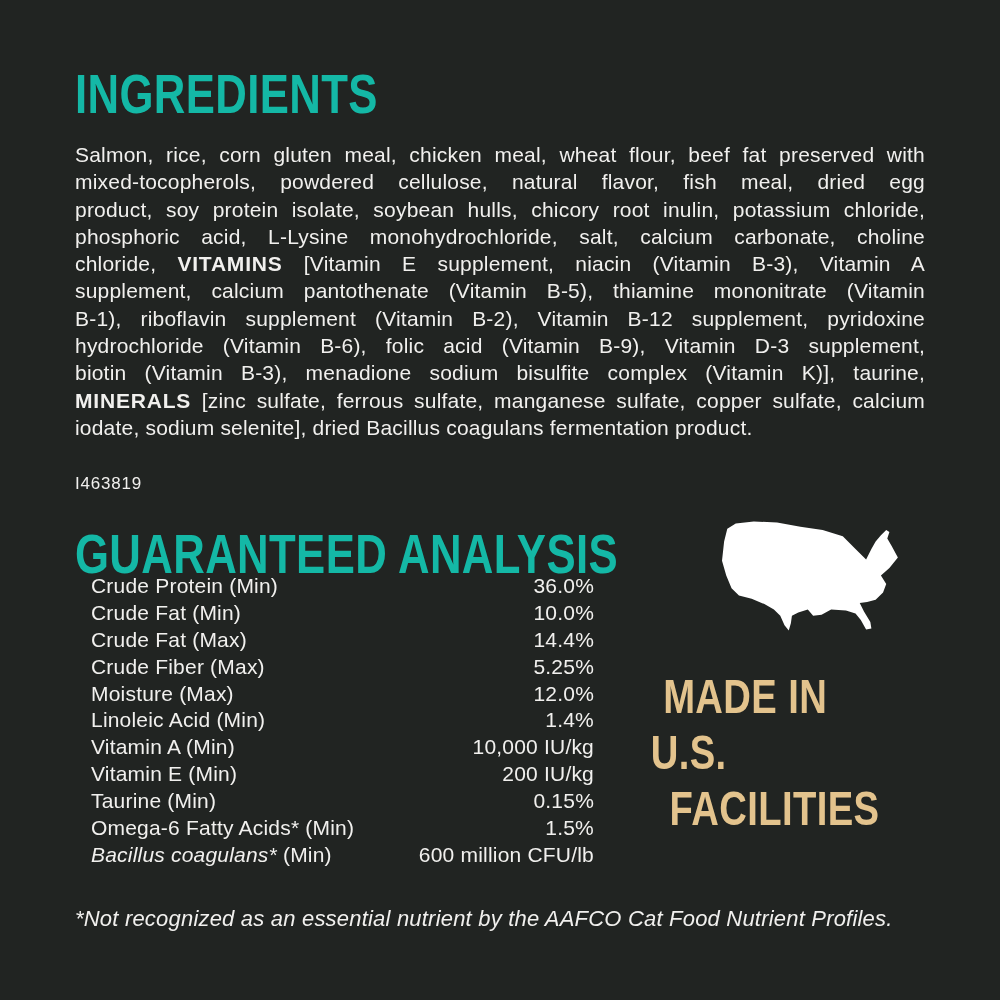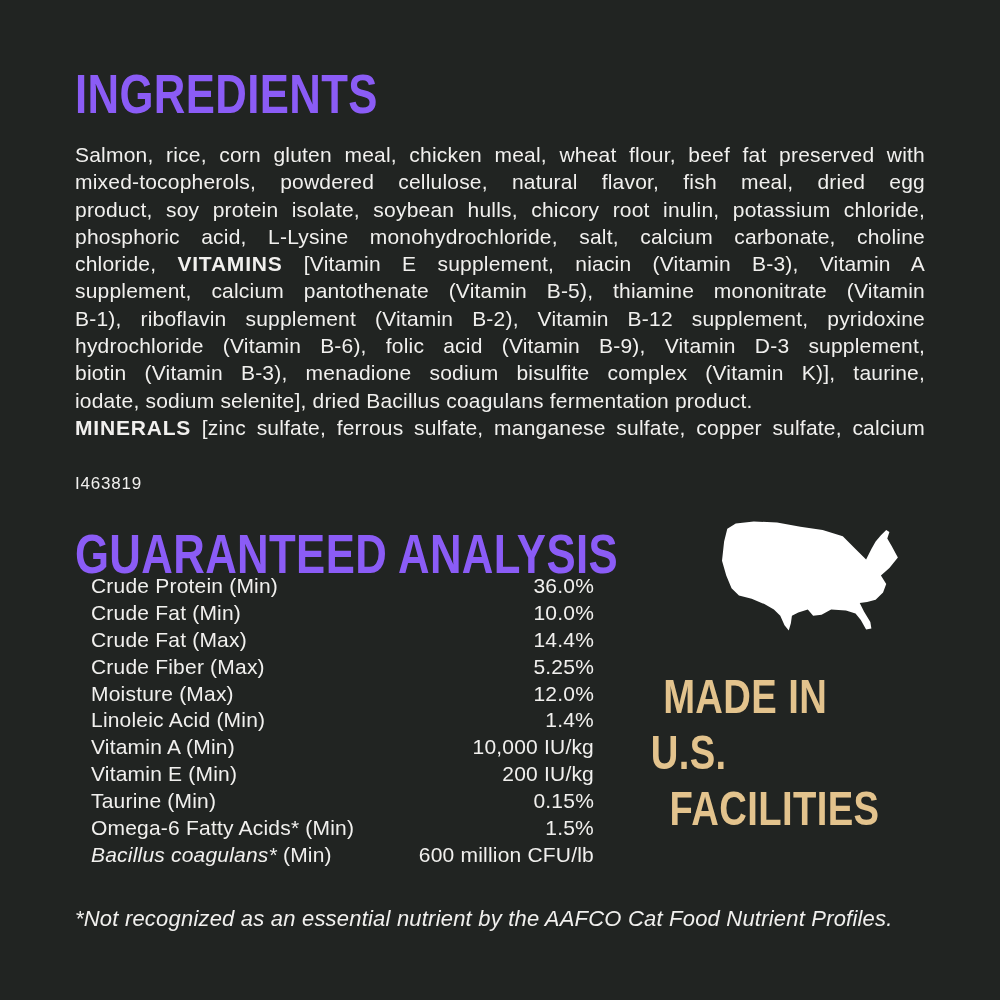--- a/index.html
+++ b/index.html
@@ -7,21 +7,21 @@
     position:relative;
     width:1000px;height:1000px;
     background:#212422;
     font-family:"Liberation Sans", sans-serif;
     color:#f1f0ee;
     overflow:hidden;
   }
   
   .heading{
     position:absolute;
-    color:#8b5cf6;
+    color:#14b8a6;
     font-weight:700;
     font-size:56px;
     line-height:1;
     white-space:nowrap;
   }
   .cond{display:inline-block;transform:scaleX(0.78);transform-origin:0 50%;letter-spacing:0.5px;}
   .heading-ingredients{left:75px;top:66px;}
   .heading-analysis{left:75px;top:526px;}
 
   
@@ -78,22 +78,22 @@
   <div class="ingredients-text">
       <div class="ing-line just"><span>Salmon, rice, corn gluten meal, chicken meal, wheat flour, beef fat preserved with</span></div>
       <div class="ing-line just"><span>mixed-tocopherols, powdered cellulose, natural flavor, fish meal, dried egg</span></div>
       <div class="ing-line just"><span>product, soy protein isolate, soybean hulls, chicory root inulin, potassium chloride,</span></div>
       <div class="ing-line just"><span>phosphoric acid, L-Lysine monohydrochloride, salt, calcium carbonate, choline</span></div>
       <div class="ing-line just"><span>chloride, </span><span class="b">VITAMINS</span><span> [Vitamin E supplement, niacin (Vitamin B-3), Vitamin A</span></div>
       <div class="ing-line just"><span>supplement, calcium pantothenate (Vitamin B-5), thiamine mononitrate (Vitamin</span></div>
       <div class="ing-line just"><span>B-1), riboflavin supplement (Vitamin B-2), Vitamin B-12 supplement, pyridoxine</span></div>
       <div class="ing-line just"><span>hydrochloride (Vitamin B-6), folic acid (Vitamin B-9), Vitamin D-3 supplement,</span></div>
       <div class="ing-line just"><span>biotin (Vitamin B-3), menadione sodium bisulfite complex (Vitamin K)], taurine,</span></div>
+      <div class="ing-line just"><span class="b">MINERALS</span><span> [zinc sulfate, ferrous sulfate, manganese sulfate, copper sulfate, calcium</span></div>
       <div class="ing-line"><span>iodate, sodium selenite], dried Bacillus coagulans fermentation product.</span></div>
-      <div class="ing-line just"><span class="b">MINERALS</span><span> [zinc sulfate, ferrous sulfate, manganese sulfate, copper sulfate, calcium</span></div>
     </div>
 
   <div class="item-code">I463819</div>
 
   <div class="heading heading-analysis">
     <span class="cond">GUARANTEED ANALYSIS</span>
   </div>
 
   <div class="ga-table">
       <div class="ga-row">

